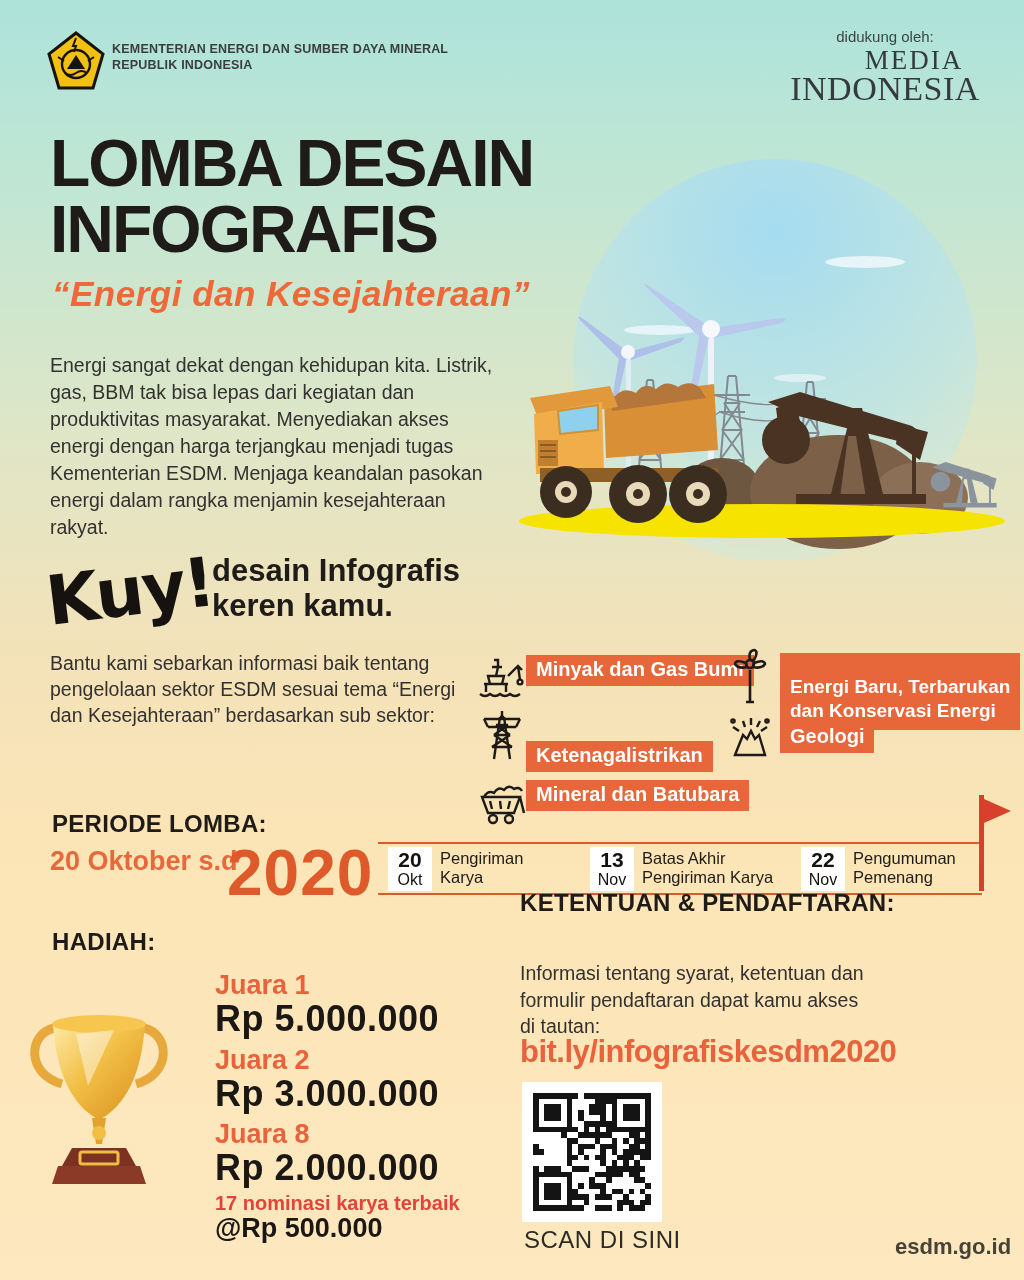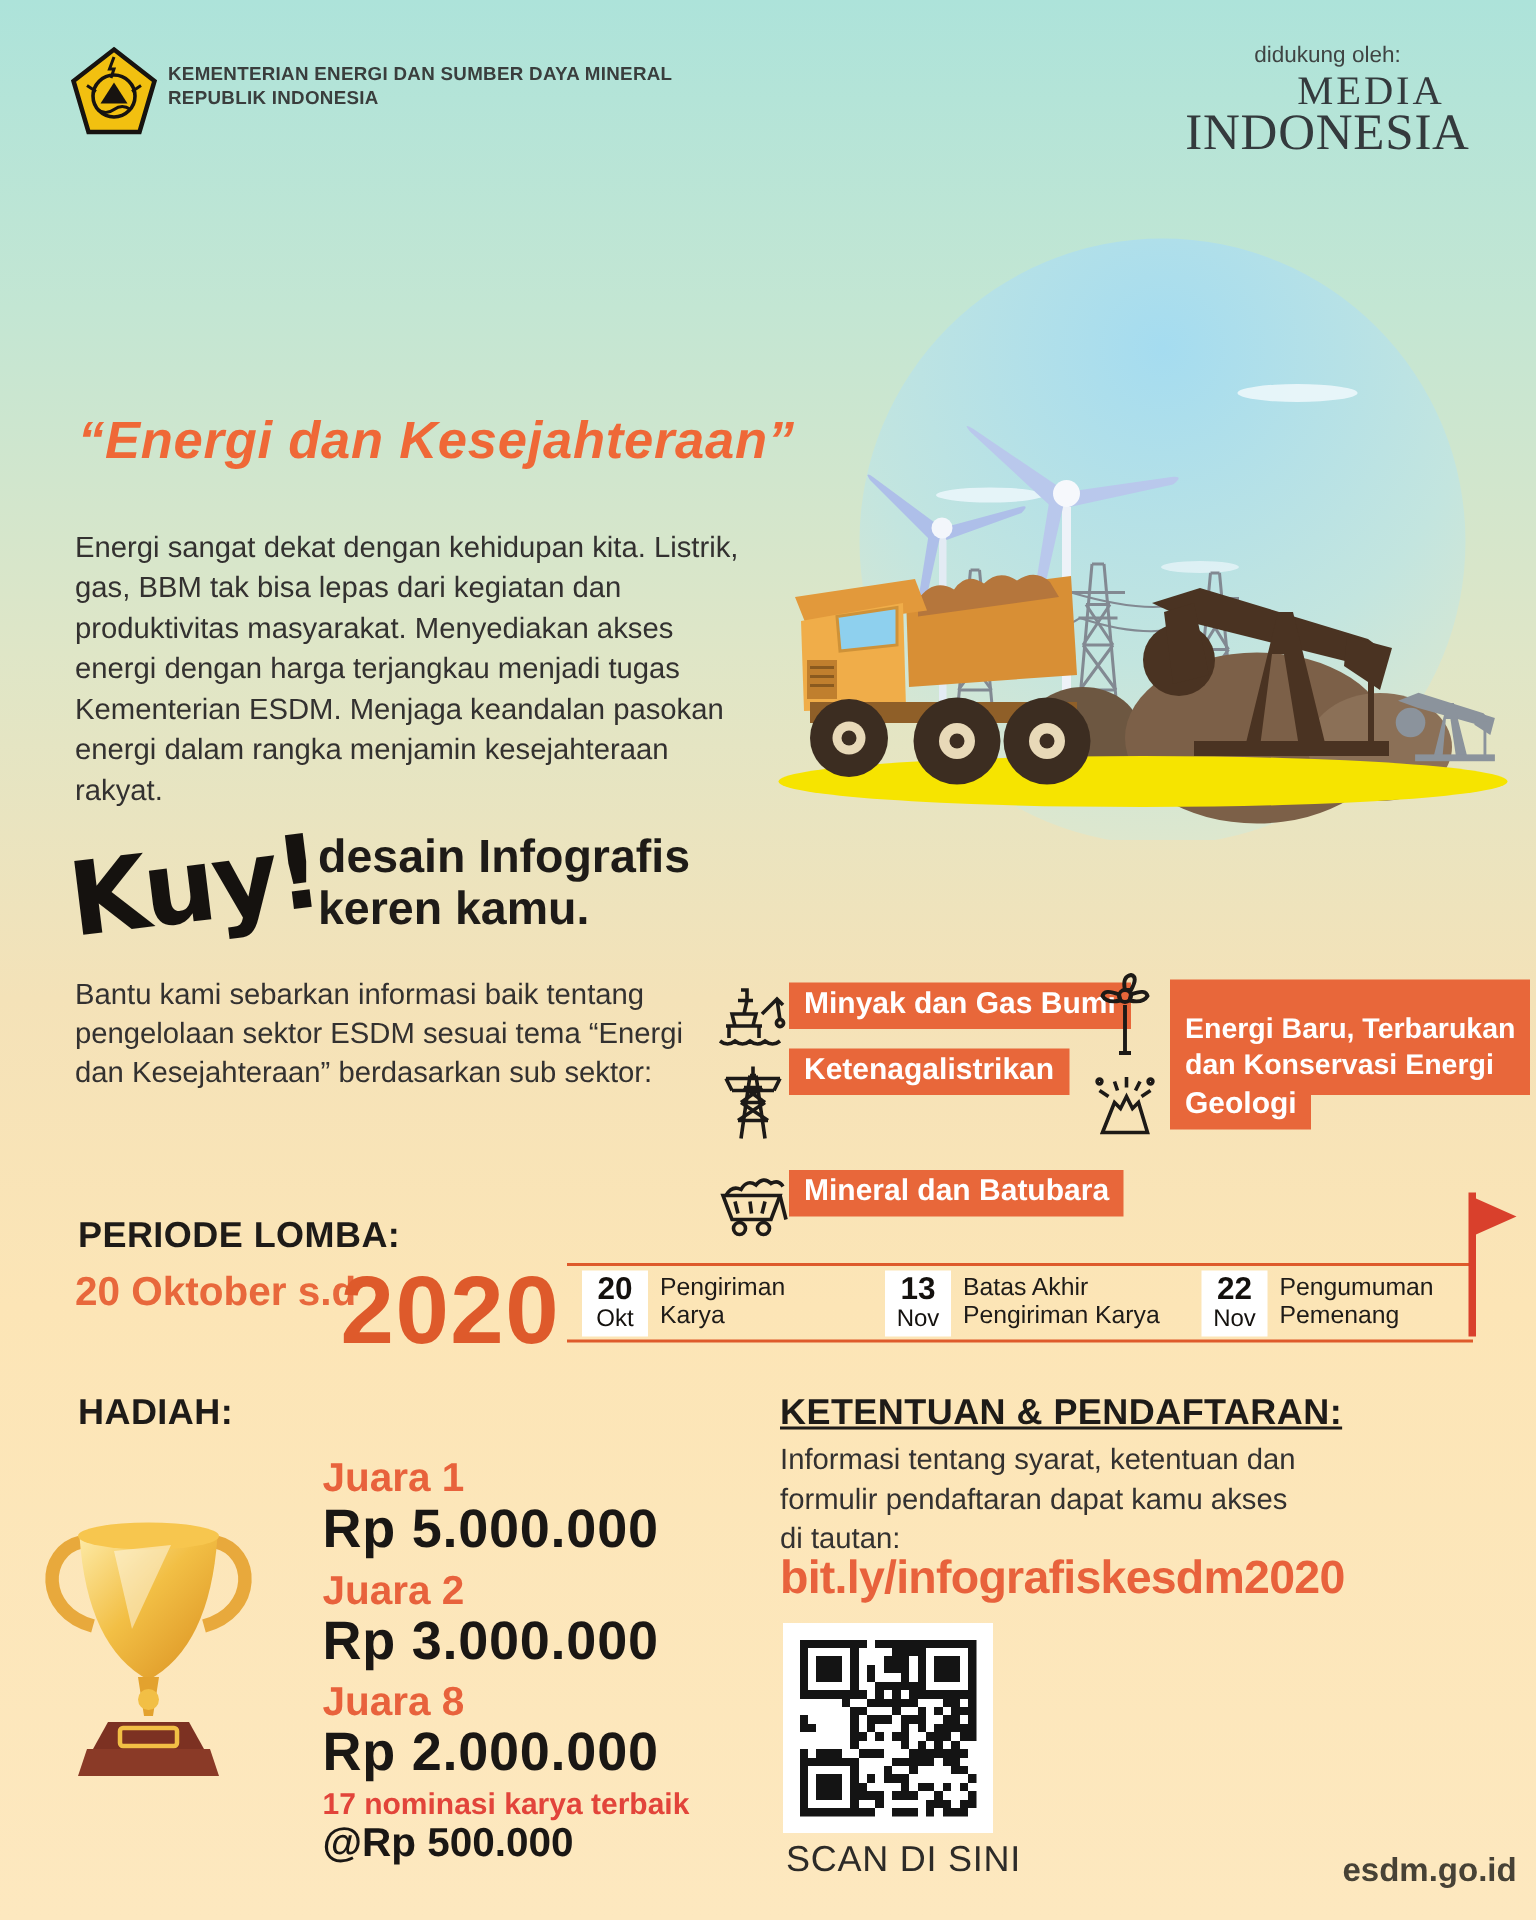--- a/index.html
+++ b/index.html
@@ -173,20 +173,24 @@
         <polygon points="0,40 36,26 150,62 158,70 148,84 34,52"></polygon>
         <polygon points="138,60 170,70 162,100 134,82"></polygon>
         <circle cx="22" cy="78" r="26"></circle>
         <polygon points="62,140 86,44 98,44 122,140 102,140 92,72 84,72 78,140"></polygon>
         <rect x="30" y="134" width="140" height="12"></rect>
         <rect x="150" y="76" width="5" height="64"></rect>
       </g>
     </svg>
   </div>
 
+  <div class="abs title" style="left:50px;top:130px;">
+    <div>LOMBA DESAIN</div>
+    <div>INFOGRAFIS</div>
+  </div>
   <div class="abs subtitle" style="left:52px;top:274px;">“Energi dan Kesejahteraan”</div>
 
   <div class="abs intro" style="left:50px;top:352px;">Energi sangat dekat dengan kehidupan kita. Listrik, gas, BBM tak bisa lepas dari kegiatan dan produktivitas masyarakat. Menyediakan akses energi dengan harga terjangkau menjadi tugas Kementerian ESDM. Menjaga keandalan pasokan energi dalam rangka menjamin kesejahteraan rakyat.</div>
 
   <div class="abs kuy" style="left:46px;top:552px;">Kuy!</div>
   <div class="abs cta" style="left:212px;top:553px;">
     <div>desain Infografis</div>
     <div>keren kamu.</div>
   </div>
   <div class="abs subintro" style="left:50px;top:650px;">Bantu kami sebarkan informasi baik tentang pengelolaan sektor ESDM sesuai tema “Energi dan Kesejahteraan” berdasarkan sub sektor:</div>
@@ -201,21 +205,21 @@
   </div>
   <div class="abs badge" style="left:526px;top:655px;">Minyak dan Gas Bumi</div>
 
   <div class="abs subicon" style="left:480px;top:707px;">
     <svg width="44" height="54" viewBox="0 0 44 54" fill="none" stroke="#1d1a17" stroke-width="2.4">
       <path d="M14,52 L20,10 M30,52 L24,10 M20,10 h4 M12,40 h20 M14,28 h16 M16,18 h12"></path>
       <path d="M12,40 l18,-12 M32,40 l-18,-12 M14,28 l14,-10 M30,28 l-14,-10"></path>
       <path d="M4,12 h36 M8,20 h28 M4,12 l4,8 M40,12 l-4,8 M22,4 v6"></path>
     </svg>
   </div>
-  <div class="abs badge" style="left:526px;top:699px;">Ketenagalistrikan</div>
+  <div class="abs badge" style="left:526px;top:741px;">Ketenagalistrikan</div>
 
   <div class="abs subicon" style="left:476px;top:775px;">
     <svg width="50" height="50" viewBox="0 0 50 50" fill="none" stroke="#1d1a17" stroke-width="2.4">
       <path d="M6,22 h38 l-6,16 h-26 Z"></path>
       <path d="M8,22 q4,-7 10,-4 q4,-7 10,-3 q5,-6 10,-1 q5,-3 8,2"></path>
       <path d="M14,26 l2,8 M24,26 l1,8 M34,26 l-2,8"></path>
       <circle cx="17" cy="44" r="4"></circle>
         <circle cx="33" cy="44" r="4"></circle>
       <path d="M44,22 l4,16"></path>
     </svg>
@@ -305,21 +309,21 @@
 
   <div class="abs rank" style="left:215px;top:970px;">Juara 1</div>
   <div class="abs amount" style="left:215px;top:998px;text-align:center;">Rp 5.000.000</div>
   <div class="abs rank" style="left:215px;top:1045px;">Juara 2</div>
   <div class="abs amount" style="left:215px;top:1073px;">Rp 3.000.000</div>
   <div class="abs rank" style="left:215px;top:1119px;">Juara 8</div>
   <div class="abs amount" style="left:215px;top:1147px;">Rp 2.000.000</div>
   <div class="abs note" style="left:215px;top:1192px;">17 nominasi karya terbaik</div>
   <div class="abs note-amount" style="left:215px;top:1213px;">@Rp 500.000</div>
 
-  <div class="abs h-section" style="left:520px;top:928px;text-decoration:underline;">KETENTUAN &amp; PENDAFTARAN:</div>
+  <div class="abs h-section" style="left:520px;top:889px;">KETENTUAN &amp; PENDAFTARAN:</div>
   <div class="abs reg-body" style="left:520px;top:960px;">
     <div>Informasi tentang syarat, ketentuan dan</div>
     <div>formulir pendaftaran dapat kamu akses</div>
     <div>di tautan:</div>
   </div>
   <div class="abs link" style="left:520px;top:1034px;">bit.ly/infografiskesdm2020</div>
 
   <div class="abs qrbox">
     <svg id="qr" width="118" height="118" viewBox="0 0 21 21" fill="#141414" shape-rendering="crispEdges">
         <rect x="7" y="0" width="1" height="1"></rect>

